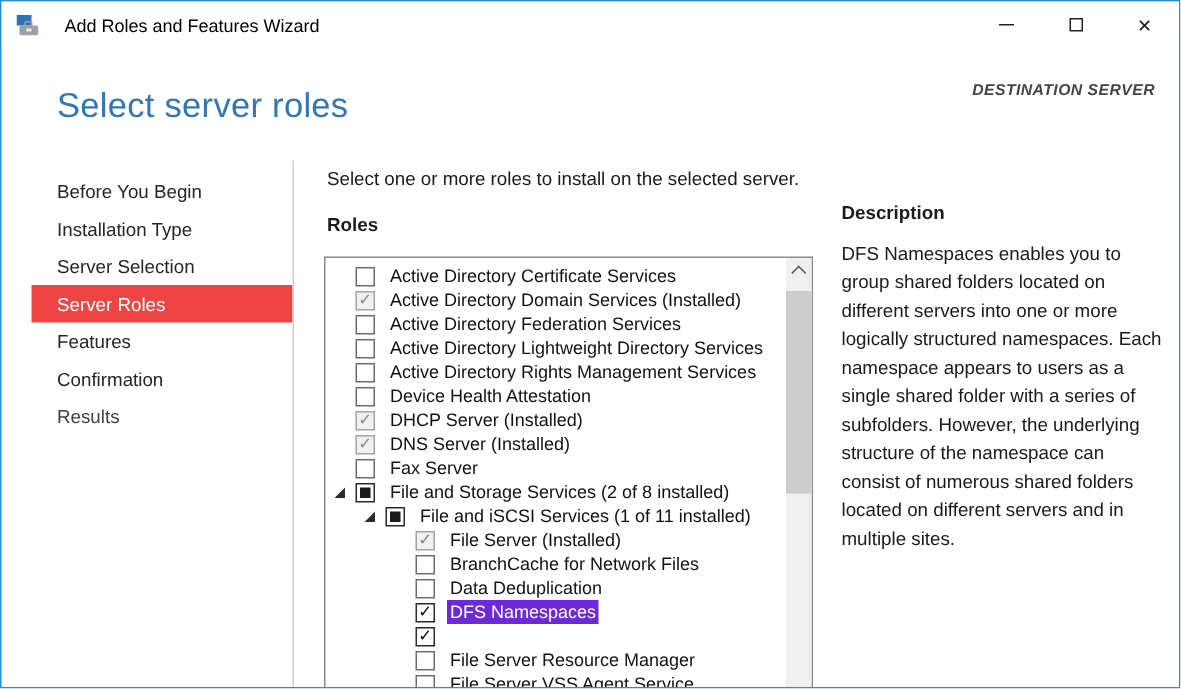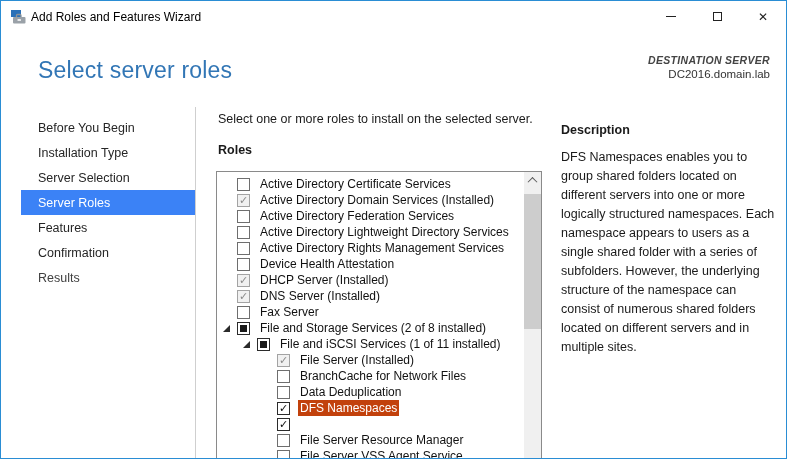--- a/index.html
+++ b/index.html
@@ -5,71 +5,71 @@
   * { margin:0; padding:0; box-sizing:border-box; }
   html,body { width:787px; height:459px; overflow:hidden; background:#fff;
     font-family:"Liberation Sans","DejaVu Sans",sans-serif; }
   .window { position:relative; width:787px; height:459px; background:#fff;
     border:1px solid #2a8dd4; overflow:hidden; }
 
   
   .titlebar { position:absolute; top:0; left:0; right:0; height:31px;
     display:flex; align-items:center; background:#fff; }
   .app-icon { width:16px; height:16px; margin-left:10px; position:relative; flex:0 0 auto; }
-  .window-title { margin-left:4px; font-size:12px; color:#000; }
+  .window-title { margin-left:16px; font-size:12px; color:#000; }
   .tb-spacer { flex:1; }
   .tb-btn { width:46px; height:31px; display:flex; align-items:center; justify-content:center; color:#222; }
   .glyph-min { width:10px; height:1px; background:#222; display:block; }
   .glyph-max { width:9px; height:9px; border:1px solid #222; display:block; }
   .glyph-close { font-size:12px; line-height:1; }
 
   
   .page-title { position:absolute; left:37px; top:56px; font-size:23px; font-weight:400;
     color:#3276b5; letter-spacing:0.2px; }
   .dest { position:absolute; right:16px; top:53px; text-align:right; }
   .dest-label { font-size:10.5px; font-weight:bold; color:#444; letter-spacing:0.3px;font-style:italic; }
   .dest-value { font-size:11.5px; color:#333; margin-top:2px; }
 
   
   .sidebar { position:absolute; left:20px; top:114px; width:174px; }
   .side-item { height:25px; display:flex; align-items:center; padding-left:17px;
     font-size:12.5px; color:#262626; cursor:default; }
-  .side-item.selected { background:#3b82f6; color:#fff; }
+  .side-item.selected { background:#ef4444; color:#fff; }
   .side-item.disabled { color:#404040; }
   .side-sep { position:absolute; left:194px; top:106px; bottom:0; width:1px; background:#cfcfcf; }
 
   
   .instruction { position:absolute; left:217px; top:111px; font-size:12.5px; color:#1a1a1a; }
   .roles-label { position:absolute; left:217px; top:142px; font-size:12.5px; font-weight:bold; color:#1a1a1a; }
   .listbox { position:absolute; left:215px; top:170px; width:326px; height:290px;
     border:1px solid #8a8a8a; background:#fff; }
   .rows { position:absolute; left:0; top:0; right:17px; bottom:0; padding-top:4px; overflow:hidden; }
   .row { position:relative; height:16px; display:flex; align-items:center;
     font-size:12px; color:#111; white-space:nowrap; }
   .expander { position:absolute; width:0; height:0;
     border-bottom:7px solid #2b2b2b; border-left:7px solid transparent; }
   .cb { flex:0 0 auto; width:13px; height:13px; border:1px solid #6e6e6e; background:#fff;
     display:flex; align-items:center; justify-content:center; font-size:11px; line-height:1; }
   .cb.installed { background:#f1f1f1; border-color:#a3a3a3; color:#8a8a8a; }
   .cb.checked { border-color:#2b2b2b; color:#0a0a0a; font-weight:bold; }
   .cb.partial { border-color:#2b2b2b; }
   .cb .sq { width:7px; height:7px; background:#1a1a1a; }
   .row-label { margin-left:8px; padding:1px 2px; }
-  .row-label.sel { background:#c2410c; color:#fff; }
+  .row-label.sel { background:#6d28d9; color:#fff; }
 
   
   .scrollbar { position:absolute; top:0; right:0; width:17px; bottom:0; background:#f0f0f0; }
   .sb-up { position:absolute; top:0; left:0; width:17px; height:17px;
     display:flex; align-items:center; justify-content:center; }
   .chev-up { width:7px; height:7px; border-left:1.5px solid #5a5a5a; border-top:1.5px solid #5a5a5a;
     transform:rotate(45deg) translate(1px,1px); }
   .sb-thumb { position:absolute; left:0; top:22px; width:17px; height:135px; background:#cdcdcd; }
 
   
-  .desc { position:absolute; left:560px; top:122px; width:216px; }
+  .desc { position:absolute; left:560px; top:134px; width:216px; }
   .desc-head { font-size:12.5px; font-weight:bold; color:#1a1a1a; }
   .desc-text { margin-top:11px; font-size:12.5px; line-height:19px; color:#1a1a1a; }
 </style>
 </head>
 <body>
 
 <div class="window">
 
   <div class="titlebar">
     <span class="app-icon">
@@ -89,21 +89,20 @@
         <span class="glyph-max"></span>
       </span>
     <span class="tb-btn">
         <span class="glyph-close">✕</span>
       </span>
   </div>
 
   <div class="page-title">Select server roles</div>
   <div class="dest">
     <div class="dest-label">DESTINATION SERVER</div>
-    <div class="dest-value">DC2016.domain.lab</div>
   </div>
 
   <div class="sidebar" id="sidebar">
       <div class="side-item">Before You Begin</div>
       <div class="side-item">Installation Type</div>
       <div class="side-item">Server Selection</div>
       <div class="side-item selected">Server Roles</div>
       <div class="side-item">Features</div>
       <div class="side-item">Confirmation</div>
       <div class="side-item disabled">Results</div>

